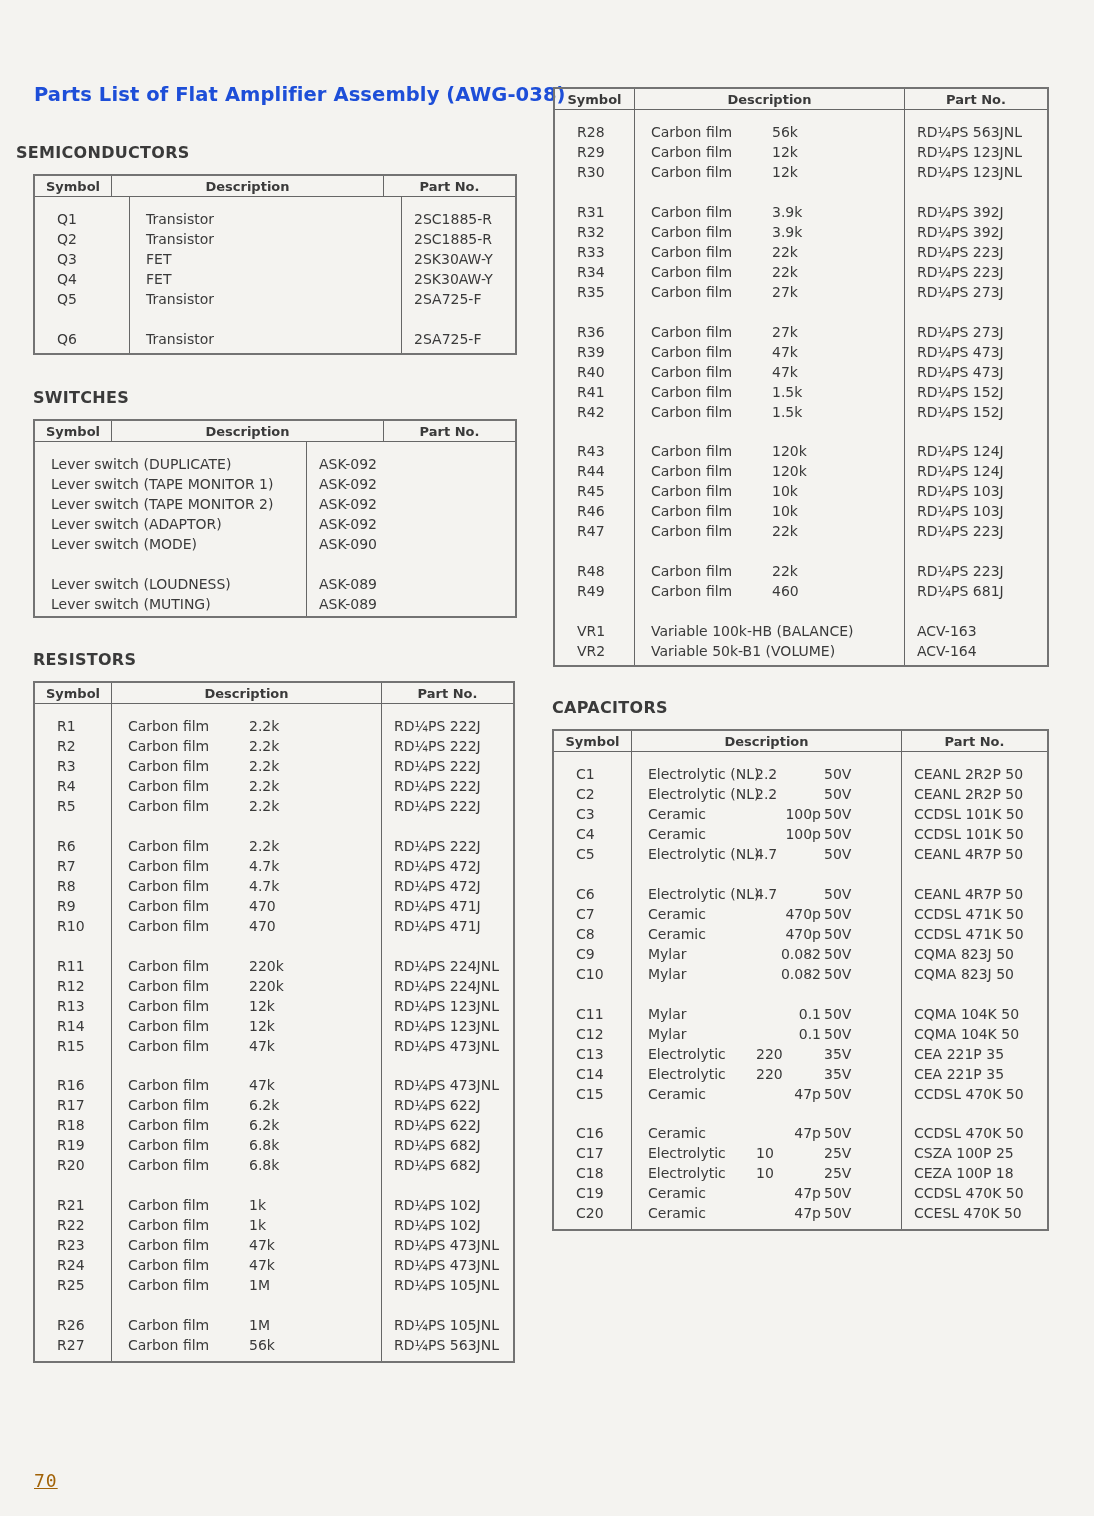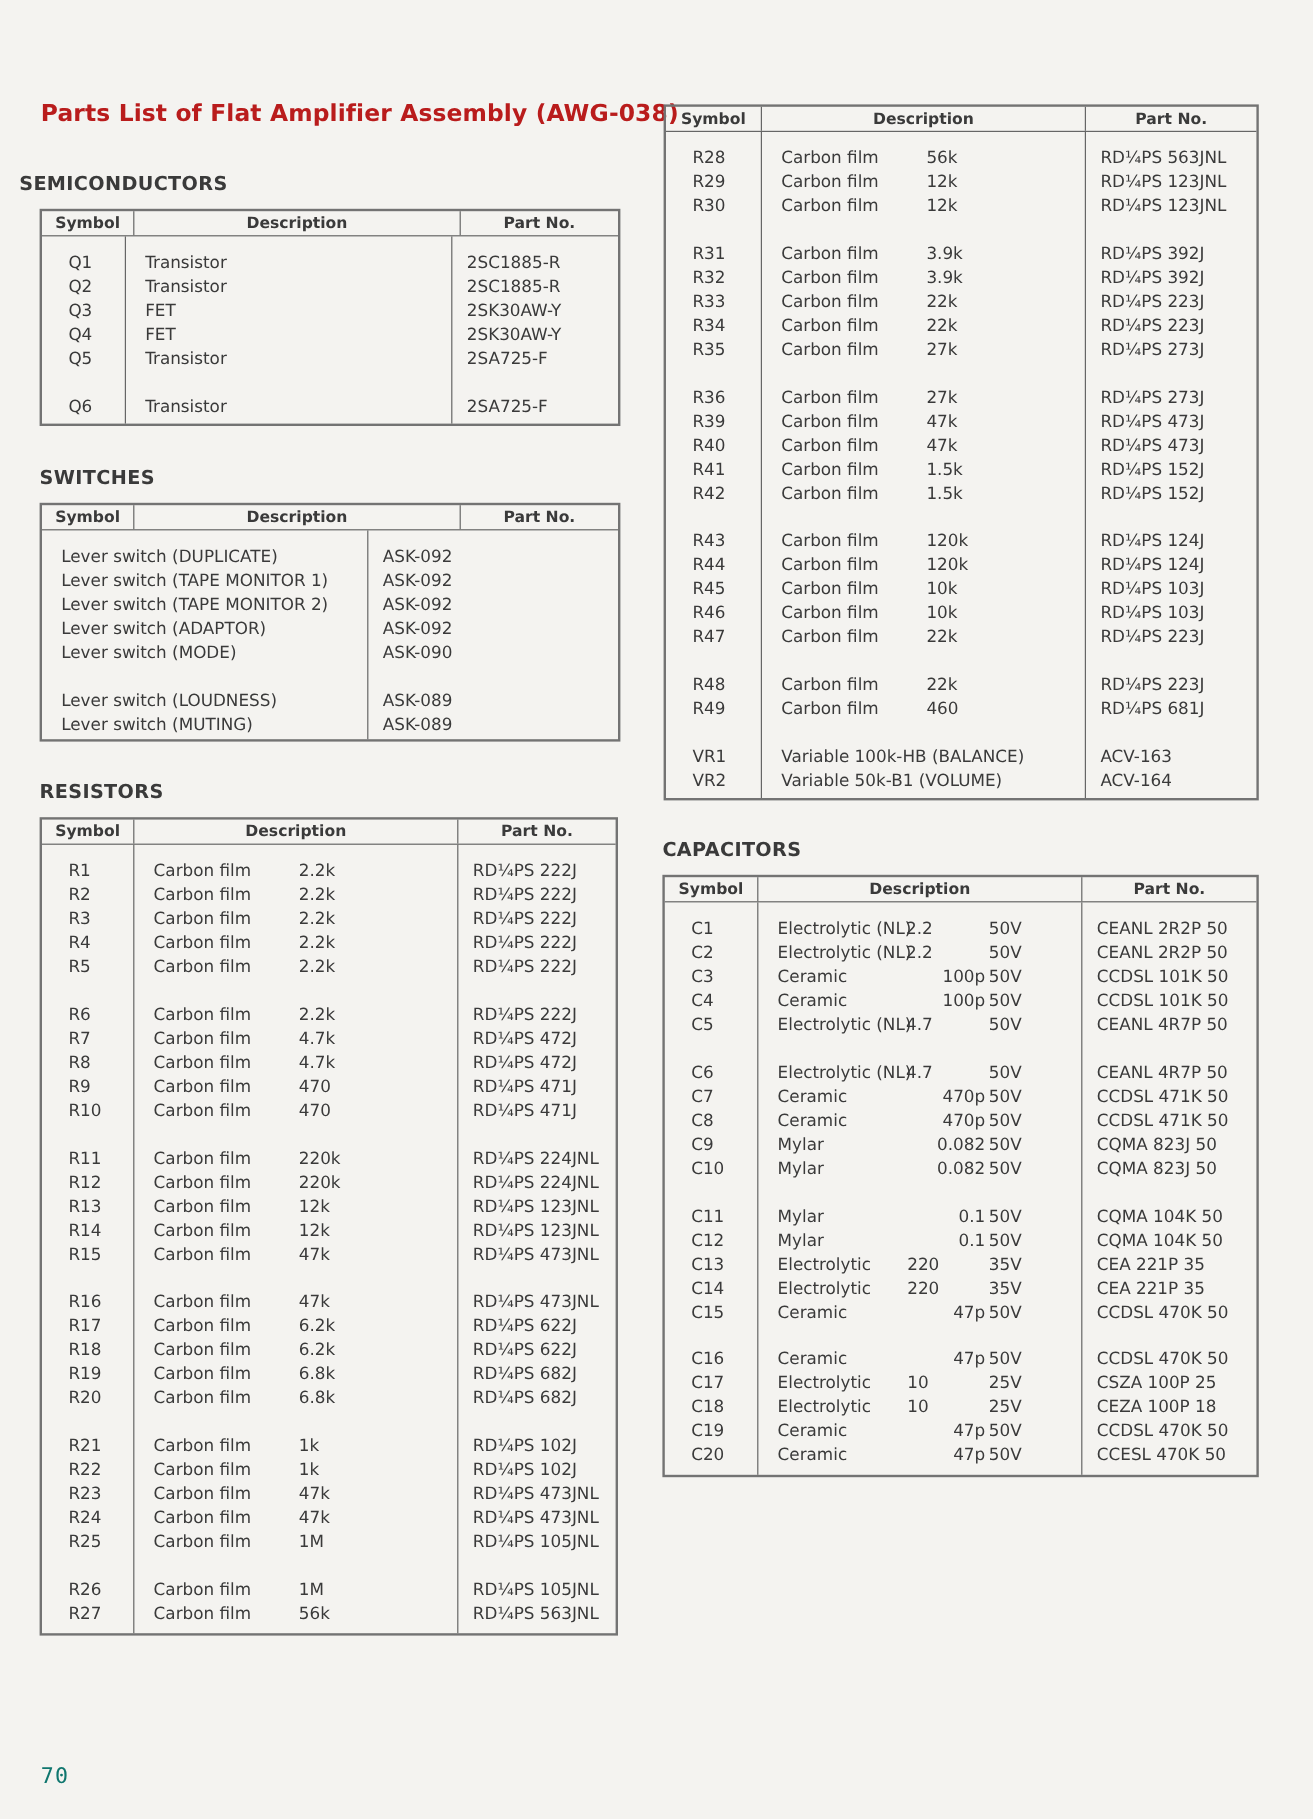--- a/index.html
+++ b/index.html
@@ -4,21 +4,21 @@
 <style>
   html, body { margin: 0; padding: 0; }
   body {
     width: 1094px; height: 1516px; position: relative; overflow: hidden;
     background: #f4f3f0;
     font-family: "DejaVu Sans", "Liberation Sans", sans-serif;
     color: #3a3a3a;
   }
   .title {
     position: absolute; left: 34px; top: 83px;
-    font-size: 19.5px; font-weight: bold; color: #b91c1c; letter-spacing: 0.1px;
+    font-size: 19.5px; font-weight: bold; color: #1d4ed8; letter-spacing: 0.1px;
   }
   .section-title {
     position: absolute; font-size: 16px; font-weight: bold; color: #3a3a3a; letter-spacing: 0.3px;
   }
   .tbl {
     position: absolute; border: 2px solid #737373; box-sizing: border-box;
     background: transparent;
   }
   .tbl .hdr {
     display: flex; height: 20px; border-bottom: 1.5px solid #666;
@@ -32,38 +32,38 @@
   .tbl .body .col-sym, .tbl .body .col-desc, .tbl .body .col-part { padding-top: 12px; padding-bottom: 2px; }
   .row { height: 20px; line-height: 20px; font-size: 14px; white-space: nowrap; position: relative; }
   .gap { height: 19.8px; }
   .sym { padding-left: 22px; }
   .desc { padding-left: 16px; }
   .part { padding-left: 12px; }
   .d-type { position: absolute; }
   .d-val { position: absolute; }
   .d-volt { position: absolute; }
   .page-no {
-    position: absolute; left: 34px; top: 1470px; font-size: 18px; color: #0f766e;
-    font-family: "DejaVu Sans Mono", monospace; letter-spacing: 1px;
+    position: absolute; left: 34px; top: 1470px; font-size: 18px; color: #a16207;
+    font-family: "DejaVu Sans Mono", monospace; letter-spacing: 1px; text-decoration: underline;
   }
 </style>
 </head>
 <body>
 
 <div class="title">Parts List of Flat Amplifier Assembly (AWG-038)</div>
 
 <div class="section-title" style="left:16px;top:143px;">SEMICONDUCTORS</div>
 <div class="tbl" id="tbl-semi" style="left:33px;top:174px;width:484px;height:181px;">
     <div class="hdr">
       <div class="col-sym" style="width:77px">Symbol</div>
       <div class="col-desc" style="width:272px">Description</div>
       <div class="col-part">Part No.</div>
     </div>
     <div class="body" style="height:calc(100% - 21.5px)">
-      <div class="col-sym" style="width:70px">
+      <div class="col-sym" style="width:95px">
         <div class="row sym">Q1</div>
         <div class="row sym">Q2</div>
         <div class="row sym">Q3</div>
         <div class="row sym">Q4</div>
         <div class="row sym">Q5</div>
         <div class="gap"></div>
         <div class="row sym">Q6</div>
       </div>
       <div class="col-desc" style="width:272px">
         <div class="row desc">Transistor</div>

